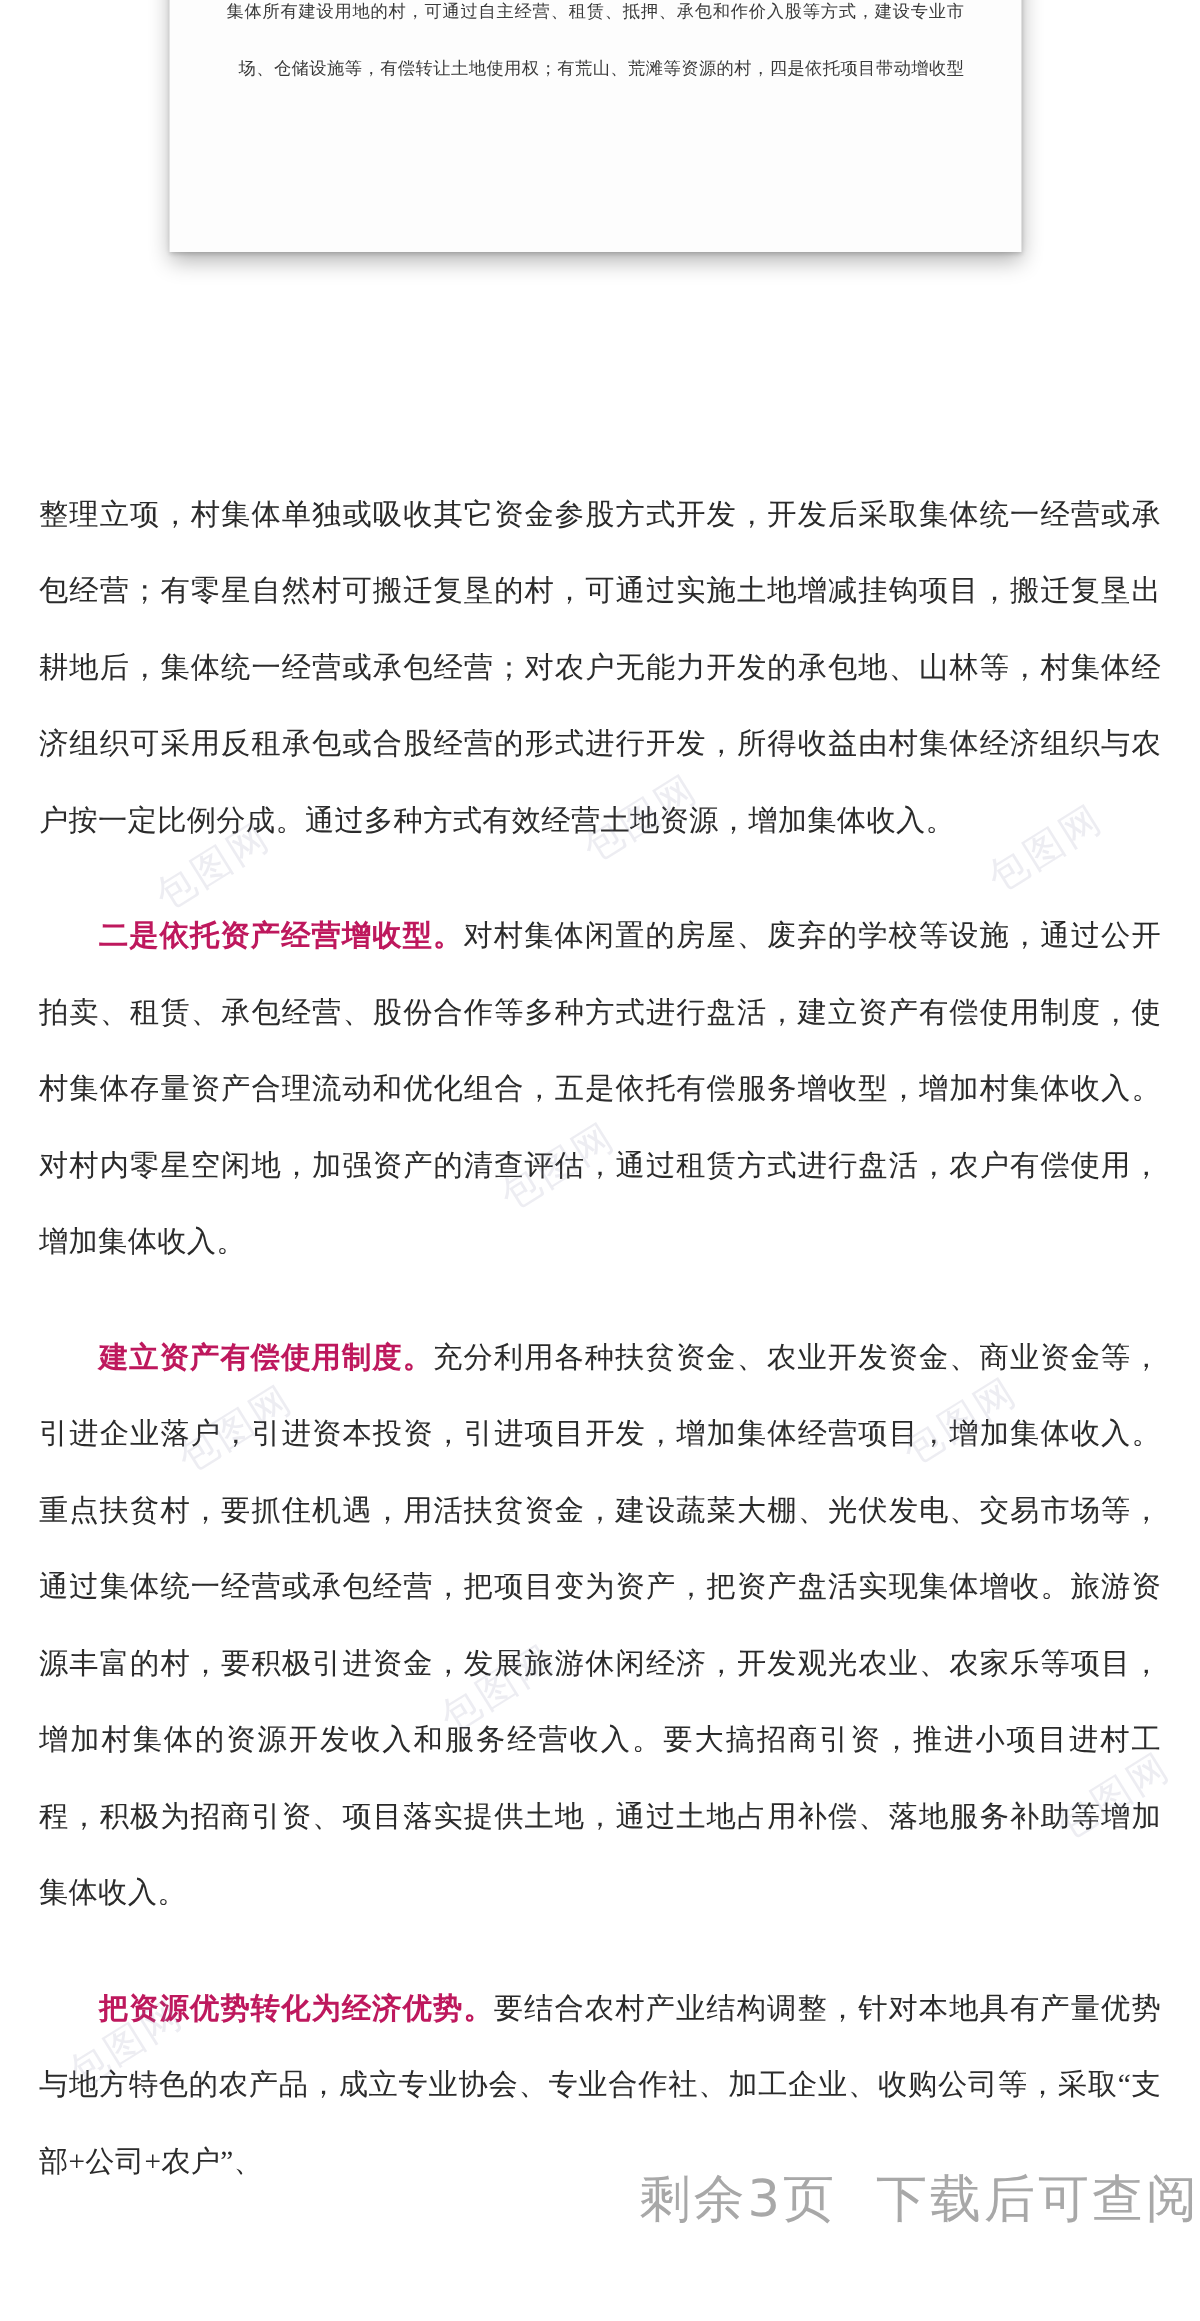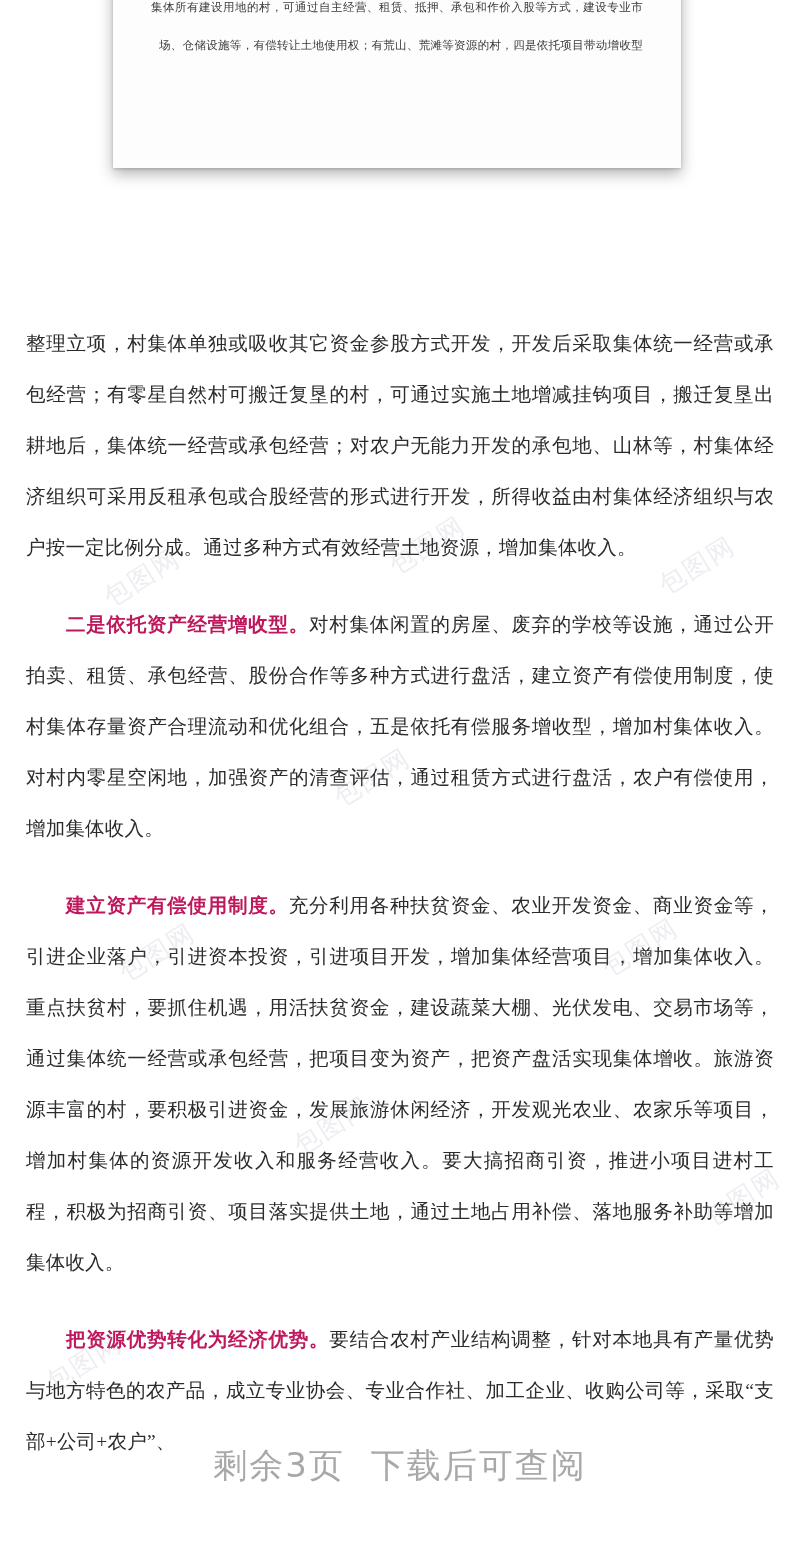--- a/index.html
+++ b/index.html
@@ -96,21 +96,21 @@
   .para.tight {
     margin-bottom: 22px;
   }
 
   
   .footer-note {
     position: absolute;
     left: 0;
     right: 0;
     top: 1443px;
-    text-align: center;
+    text-align: right;
     z-index: 4;
     font-family: "DejaVu Sans", "Liberation Sans", sans-serif;
     font-size: 34px;
     color: #a8a8a8;
     letter-spacing: 2px;
     font-weight: 400;
   }
   .footer-note .gap {
     display: inline-block;
     width: 26px;

